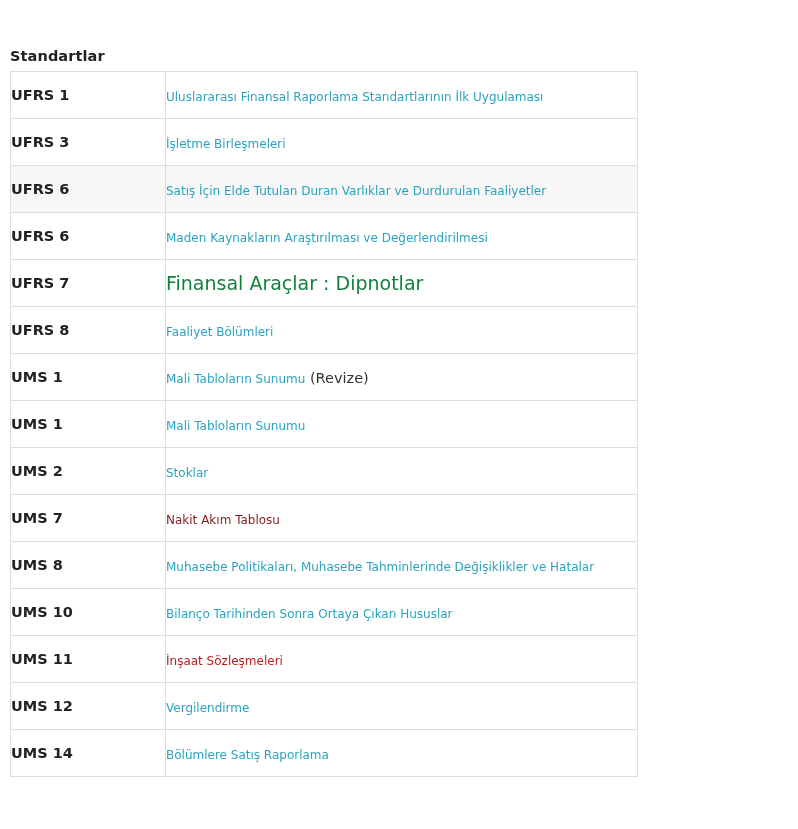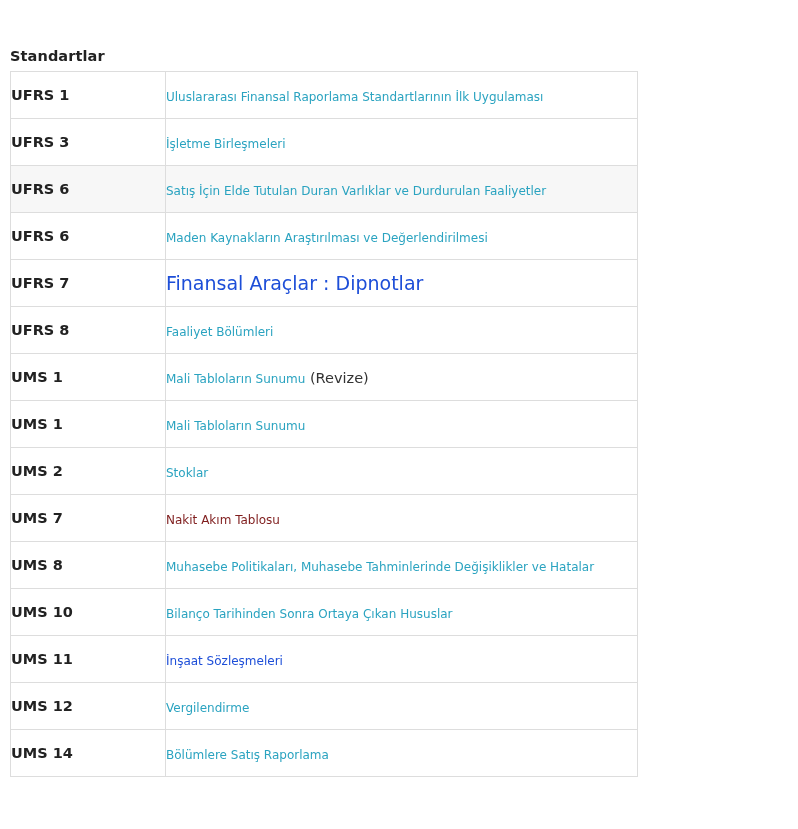--- a/index.html
+++ b/index.html
@@ -89,21 +89,21 @@
         <tr class="alt">
           <td class="code-cell">UFRS 6</td>
           <td class="name-cell"><a class="std-link" href="#" style="color: rgb(42, 163, 192);">Satış İçin Elde Tutulan Duran Varlıklar ve Durdurulan Faaliyetler</a></td>
         </tr>
         <tr>
           <td class="code-cell">UFRS 6</td>
           <td class="name-cell"><a class="std-link" href="#" style="color: rgb(42, 163, 192);">Maden Kaynakların Araştırılması ve Değerlendirilmesi</a></td>
         </tr>
         <tr>
           <td class="code-cell">UFRS 7</td>
-          <td class="name-cell"><a class="std-link big" href="#" style="color: #1d4ed8;">Finansal Araçlar : Dipnotlar</a></td>
+          <td class="name-cell"><a class="std-link big" href="#" style="color: #15803d;">Finansal Araçlar : Dipnotlar</a></td>
         </tr>
         <tr>
           <td class="code-cell">UFRS 8</td>
           <td class="name-cell"><a class="std-link" href="#" style="color: rgb(42, 163, 192);">Faaliyet Bölümleri</a></td>
         </tr>
         <tr>
           <td class="code-cell">UMS 1</td>
           <td class="name-cell"><a class="std-link" href="#" style="color: rgb(42, 163, 192);">Mali Tabloların Sunumu</a><span class="suffix"> (Revize)</span></td>
         </tr>
         <tr>
@@ -121,21 +121,21 @@
         <tr>
           <td class="code-cell">UMS 8</td>
           <td class="name-cell"><a class="std-link" href="#" style="color: rgb(42, 163, 192);">Muhasebe Politikaları, Muhasebe Tahminlerinde Değişiklikler ve Hatalar</a></td>
         </tr>
         <tr>
           <td class="code-cell">UMS 10</td>
           <td class="name-cell"><a class="std-link" href="#" style="color: rgb(42, 163, 192);">Bilanço Tarihinden Sonra Ortaya Çıkan Hususlar</a></td>
         </tr>
         <tr>
           <td class="code-cell">UMS 11</td>
-          <td class="name-cell"><a class="std-link" href="#" style="color: #1d4ed8;">İnşaat Sözleşmeleri</a></td>
+          <td class="name-cell"><a class="std-link" href="#" style="color: #b91c1c;">İnşaat Sözleşmeleri</a></td>
         </tr>
         <tr>
           <td class="code-cell">UMS 12</td>
           <td class="name-cell"><a class="std-link" href="#" style="color: rgb(42, 163, 192);">Vergilendirme</a></td>
         </tr>
         <tr>
           <td class="code-cell">UMS 14</td>
           <td class="name-cell"><a class="std-link" href="#" style="color: rgb(42, 163, 192);">Bölümlere Satış Raporlama</a></td>
         </tr>
       </tbody>

